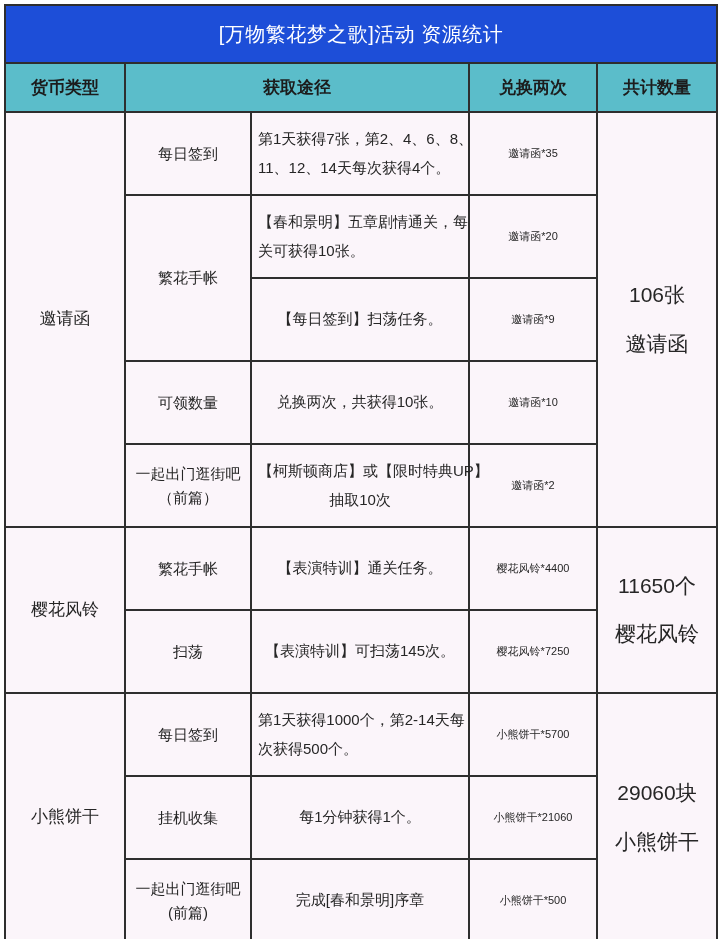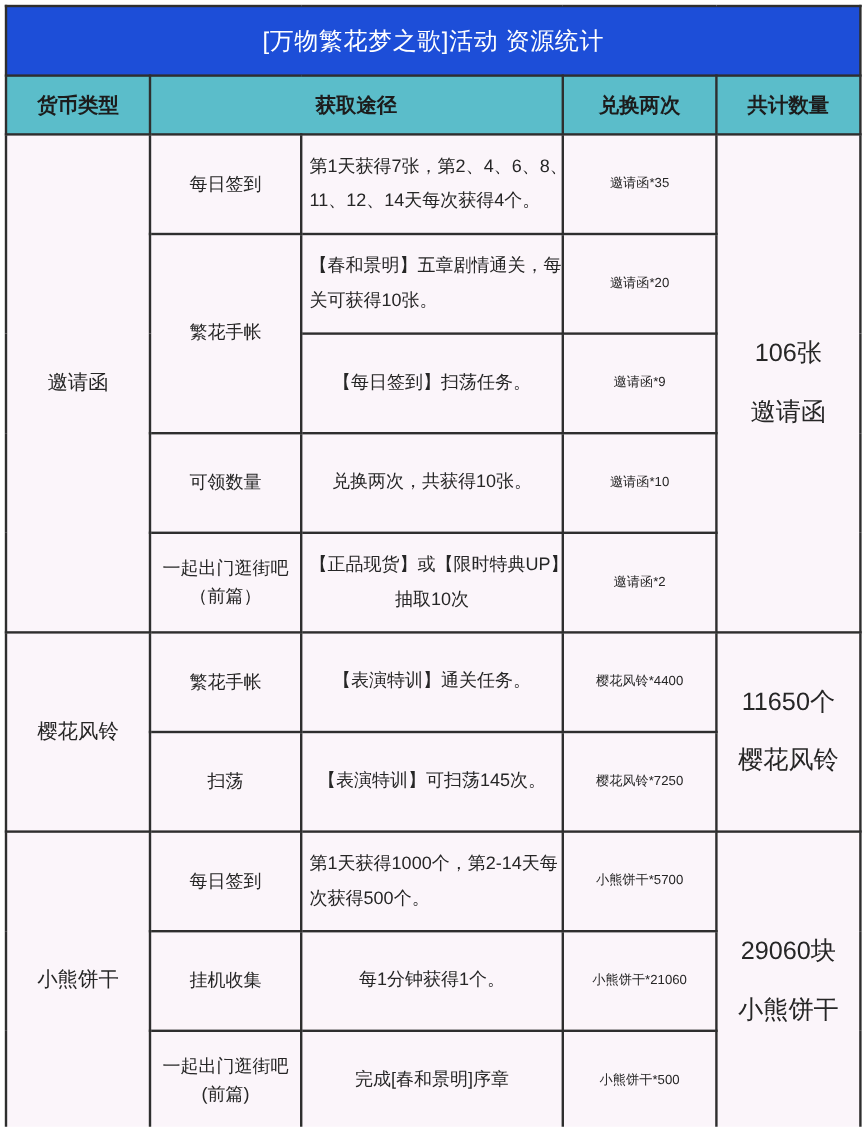--- a/index.html
+++ b/index.html
@@ -95,21 +95,21 @@
           <td class="amount">邀请函*9</td>
         </tr>
         <tr>
           <td class="method">可领数量</td>
           <td class="desc">兑换两次，共获得10张。</td>
           <td class="amount">邀请函*10</td>
         </tr>
         <tr>
           <td class="method">一起出门逛街吧
 （前篇）</td>
-          <td class="desc">【正品现货】或【限时特典UP】
+          <td class="desc">【柯斯顿商店】或【限时特典UP】
 抽取10次</td>
           <td class="amount">邀请函*2</td>
         </tr>
         <tr>
           <td rowspan="2" class="currency">樱花风铃</td>
           <td class="method">繁花手帐</td>
           <td class="desc">【表演特训】通关任务。</td>
           <td class="amount">樱花风铃*4400</td>
           <td rowspan="2" class="total">11650个
 樱花风铃</td>

